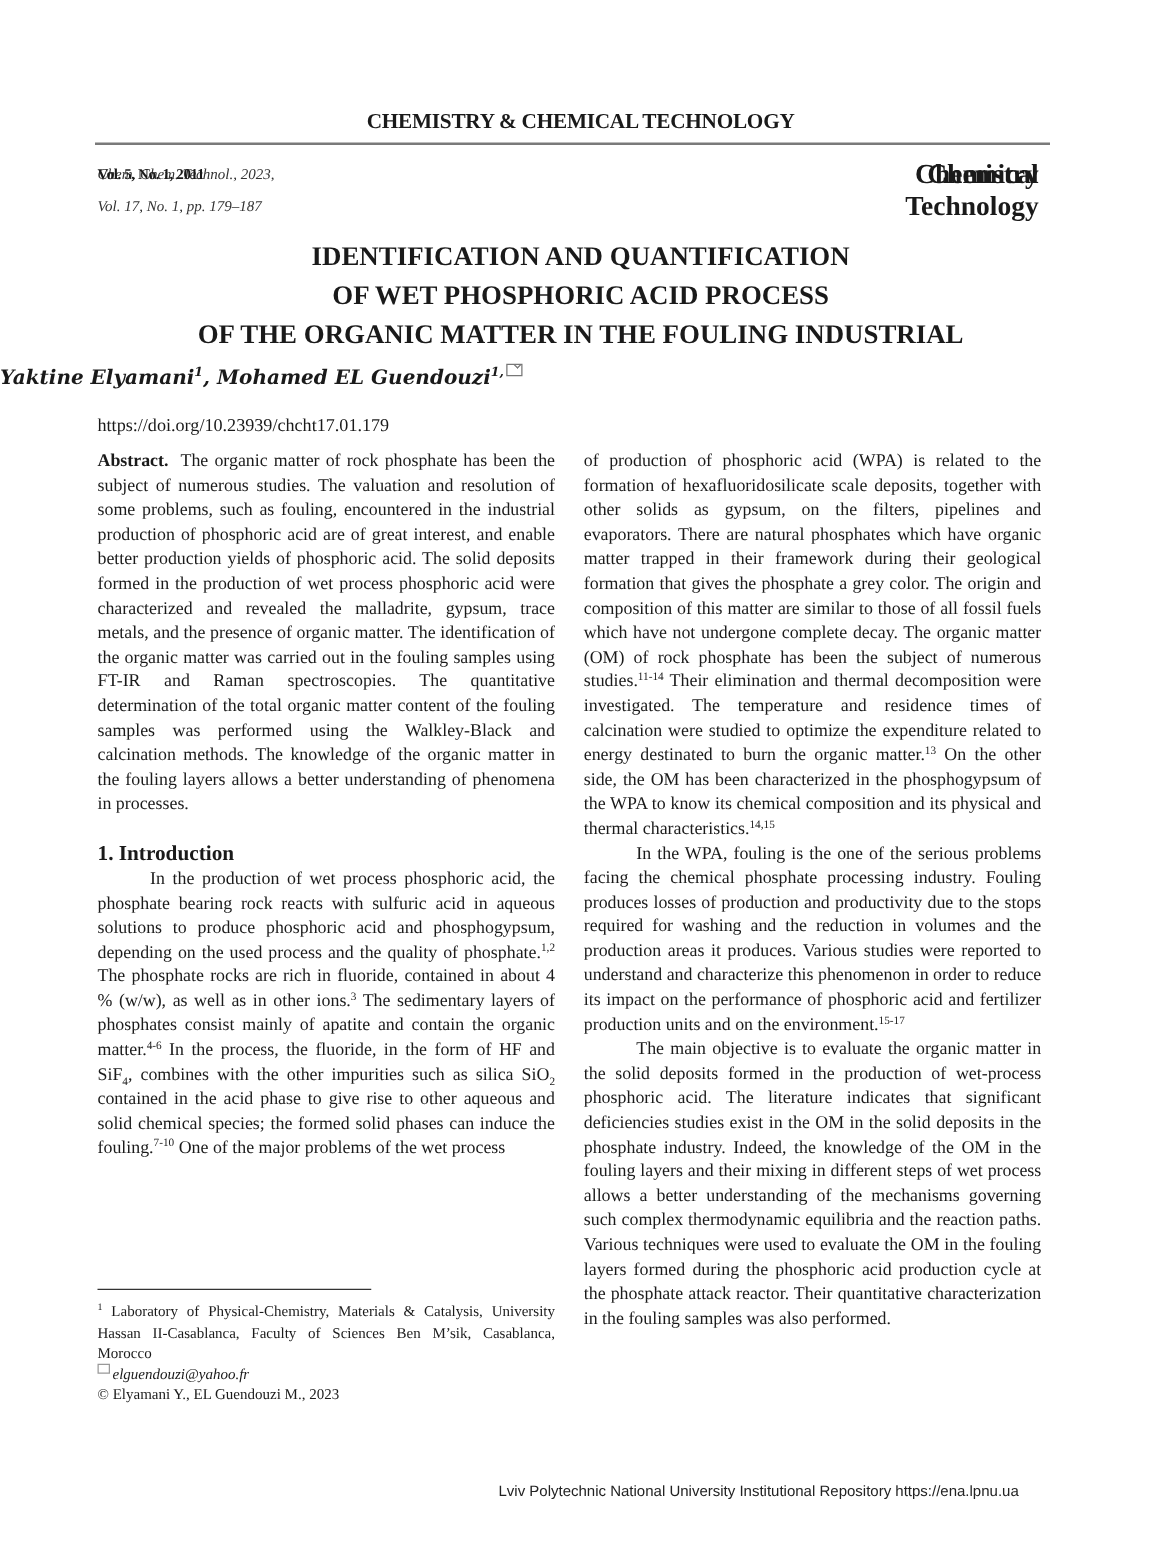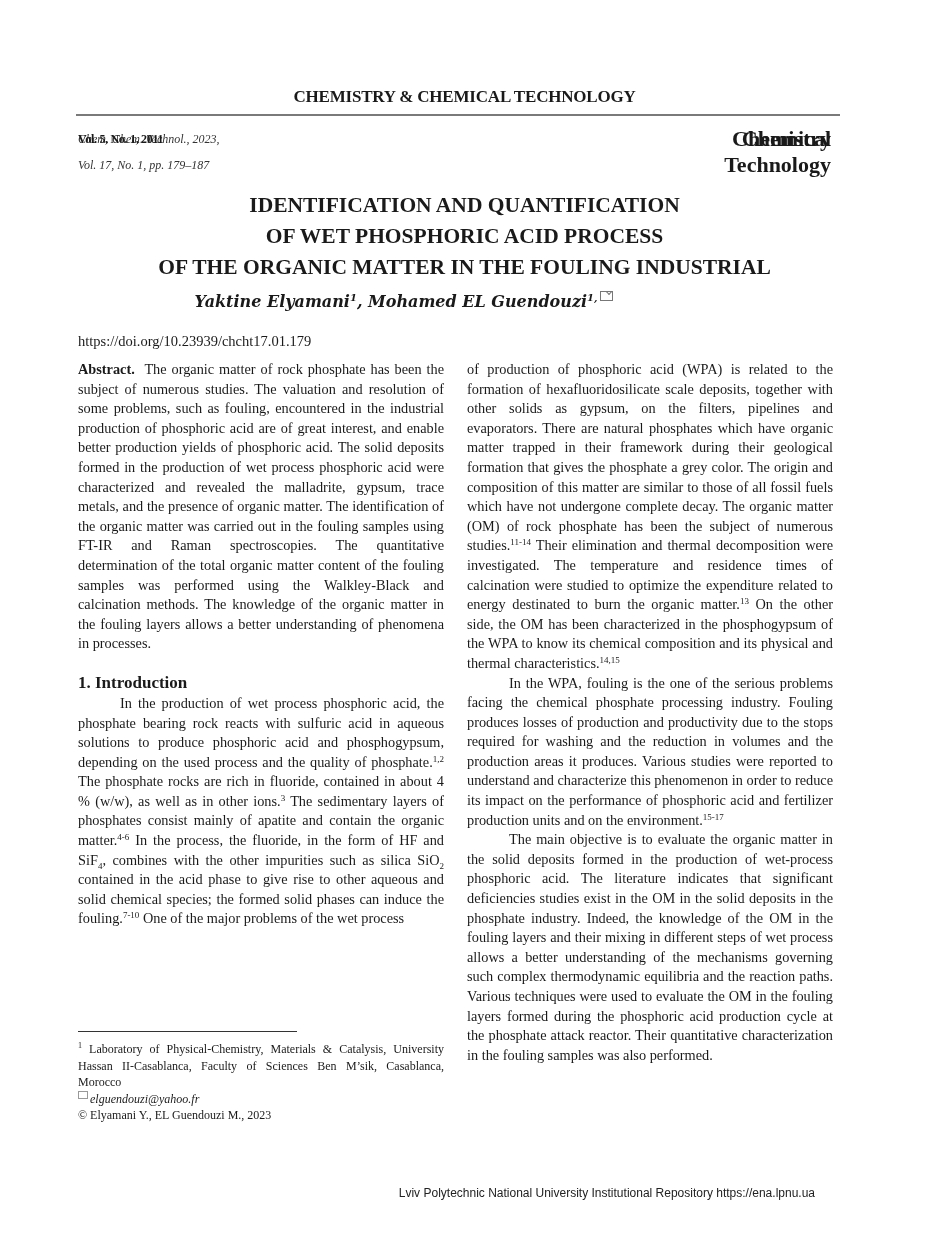--- a/index.html
+++ b/index.html
@@ -18,21 +18,21 @@
   .cite-line .under { font-style: italic; color: #333; }
 
   .brand-block { position: absolute; right: 98px; top: 126px; font-size: 22px; line-height: 26px; text-align: right; font-weight: bold; }
   .brand-line { position: relative; white-space: nowrap; }
   .brand-line .overlay { position: absolute; right: 0; top: 0; }
 
   #paper-title { position: absolute; top: 190px; left: 0; width: 929px; text-align: center;
     font-size: 21.5px; font-weight: bold; line-height: 31px; }
   #paper-title div { white-space: nowrap; }
 
-  #authors { position: absolute; top: 292px; left: 0; width: 807px; text-align: center;
+  #authors { position: absolute; top: 292px; left: 0; width: 807px; 
     font-size: 16px; font-style: italic; font-weight: bold; }
   #authors sup { font-size: 10px; }
   .mail-icon { display: inline-block; width: 11px; height: 8px; border: 1px solid #777; position: relative; top: -6px; margin-left: 2px; overflow: hidden; }
   .mail-icon::before { content: ""; position: absolute; left: 0; top: -5px; width: 7px; height: 7px; border-right: 1px solid #777; border-bottom: 1px solid #777; transform: rotate(45deg); transform-origin: 100% 100%; }
 
   #doi { position: absolute; top: 333px; left: 78px; font-size: 14.5px; }
 
   .column { position: absolute; top: 360px; width: 366px; font-size: 14.3px; line-height: 19.6px; text-align: justify; }
   #col-left { left: 78px; }
   #col-right { left: 467px; }

